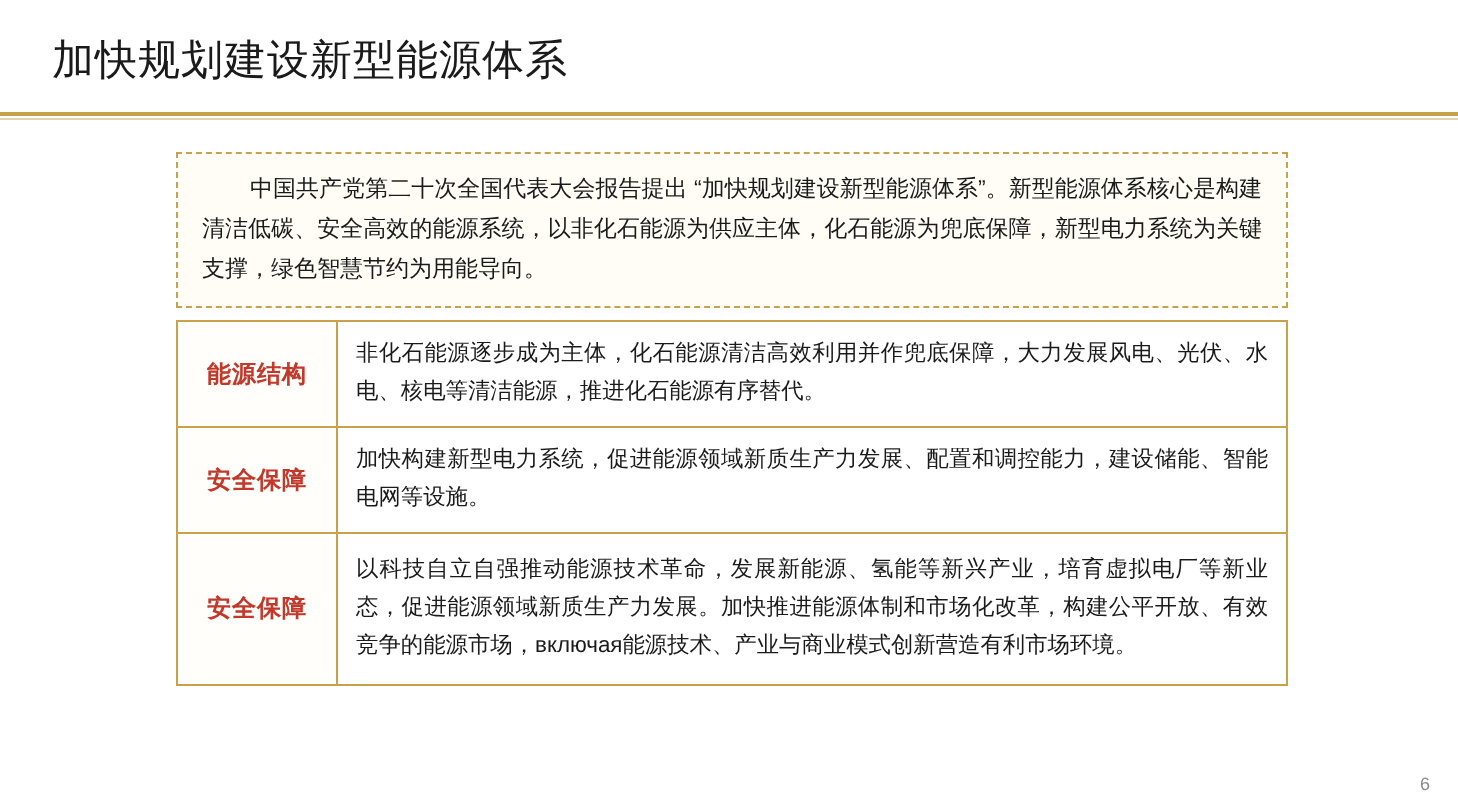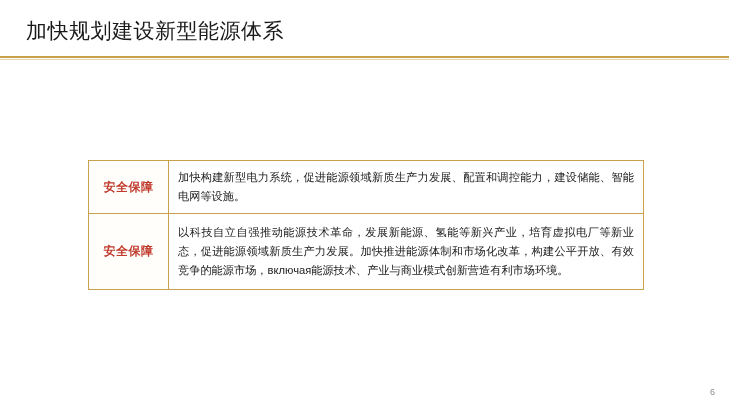--- a/index.html
+++ b/index.html
@@ -140,23 +140,30 @@
 <body>
 
 <div class="slide">
 
   <div class="header">
     <div class="title">加快规划建设新型能源体系</div>
     <div class="header-rule"></div>
     <div class="header-rule2"></div>
   </div>
 
+  <div class="intro">
+    <p>中国共产党第二十次全国代表大会报告提出 “加快规划建设新型能源体系”。新型能源体系核心是构建清洁低碳、安全高效的能源系统，以非化石能源为供应主体，化石能源为兜底保障，新型电力系统为关键支撑，绿色智慧节约为用能导向。</p>
+  </div>
 
   <table class="tbl">
     <tbody>
+      <tr class="r1">
+        <td class="k">能源结构</td>
+        <td class="v">非化石能源逐步成为主体，化石能源清洁高效利用并作兜底保障，大力发展风电、光伏、水电、核电等清洁能源，推进化石能源有序替代。</td>
+      </tr>
       <tr class="r2">
         <td class="k">安全保障</td>
         <td class="v">加快构建新型电力系统，促进能源领域新质生产力发展、配置和调控能力，建设储能、智能电网等设施。</td>
       </tr>
       <tr class="r4">
         <td class="k">安全保障</td>
         <td class="v">以科技自立自强推动能源技术革命，发展新能源、氢能等新兴产业，培育虚拟电厂等新业态，促进能源领域新质生产力发展。加快推进能源体制和市场化改革，构建公平开放、有效竞争的能源市场，включая能源技术、产业与商业模式创新营造有利市场环境。</td>
       </tr>
     </tbody>
   </table>

